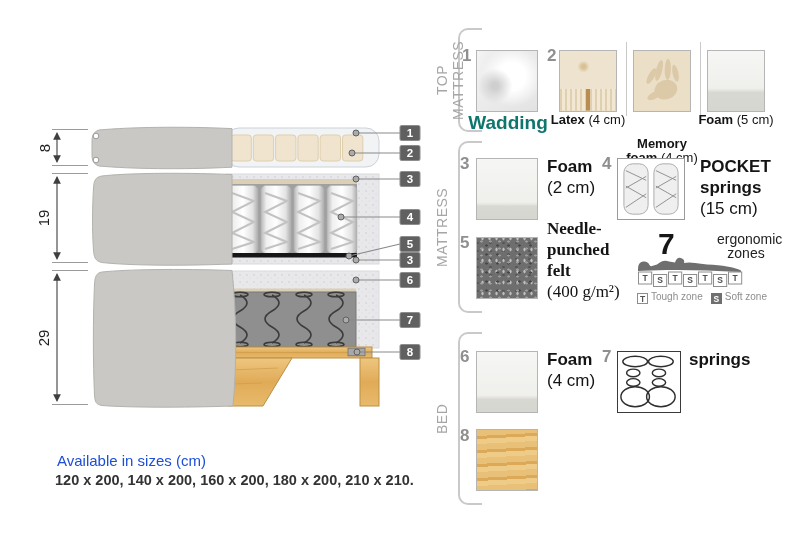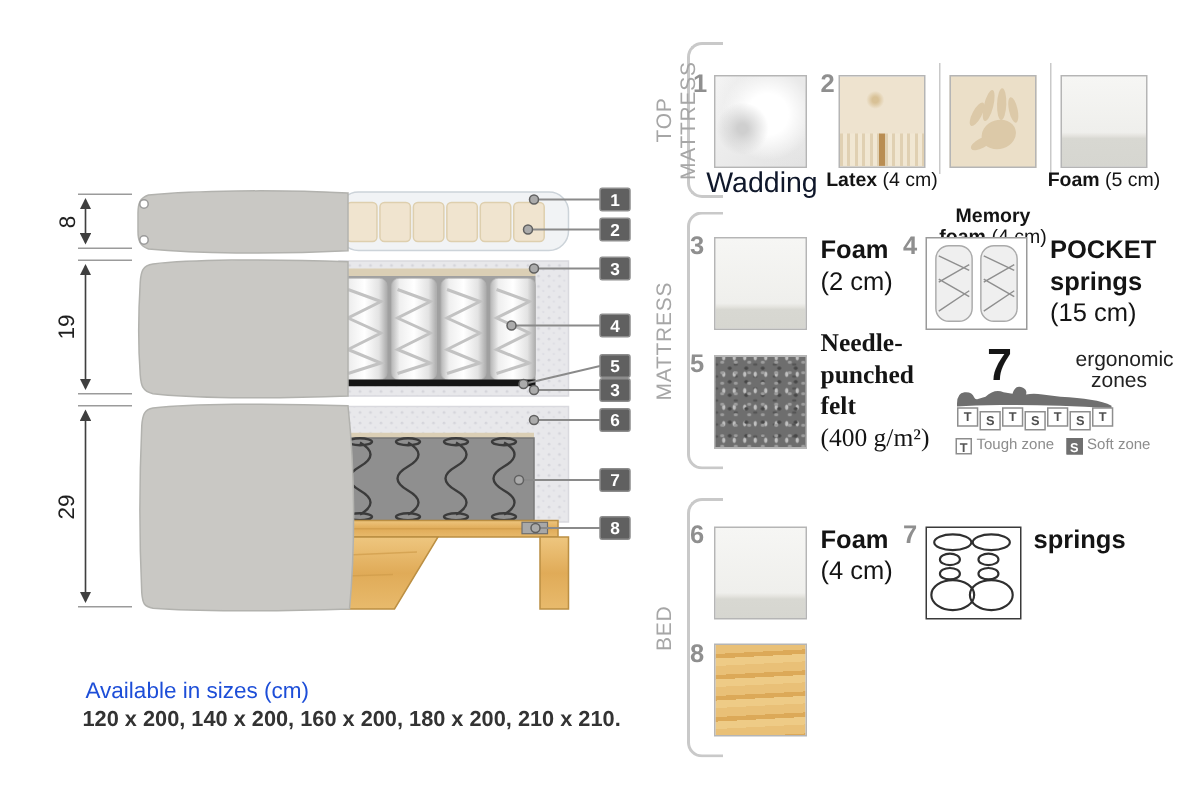--- a/index.html
+++ b/index.html
@@ -10,21 +10,21 @@
   
   .bracket{position:absolute;width:24px;border:2px solid #c9c9c9;border-right:none;
            border-radius:10px 0 0 10px;box-sizing:border-box;}
   .seclabel{position:absolute;width:18px;color:#a6a6a6;font-size:14px;letter-spacing:.5px;
             writing-mode:vertical-rl;transform:rotate(180deg);text-align:center;}
   .num{position:absolute;font-weight:bold;font-size:17px;color:#8f8f8f;}
   .swatch{position:absolute;width:62px;height:62px;border:1px solid #b5b5b5;box-sizing:border-box;}
   .sw-sm{width:58px;}
   .cap{position:absolute;font-size:13px;text-align:center;line-height:14px;color:#141414;}
   .cap b{font-weight:bold;}
-  .bigcap{position:absolute;font-size:19px;font-weight:normal;text-align:center;color:#0f172a;}
+  .bigcap{position:absolute;font-size:19px;font-weight:bold;text-align:center;color:#0f766e;}
   .itemtext{position:absolute;font-size:17px;line-height:21px;color:#141414;}
   .itemtext .b{font-weight:bold;display:block;}
   .itemtext .r{font-weight:normal;display:block;}
   .vsep{position:absolute;width:1px;background:#c9c9c9;}
   
   .wadding{background:
      radial-gradient(circle at 30% 58%, #cfcfcf 0 6%, rgba(207,207,207,0) 32%),
      radial-gradient(circle at 58% 42%, #ffffff 0 28%, rgba(255,255,255,0) 62%),
      radial-gradient(circle at 74% 26%, #e9e9e9 0 30%, rgba(233,233,233,0) 70%),
      linear-gradient(135deg,#f4f4f4,#e2e2e2);}

